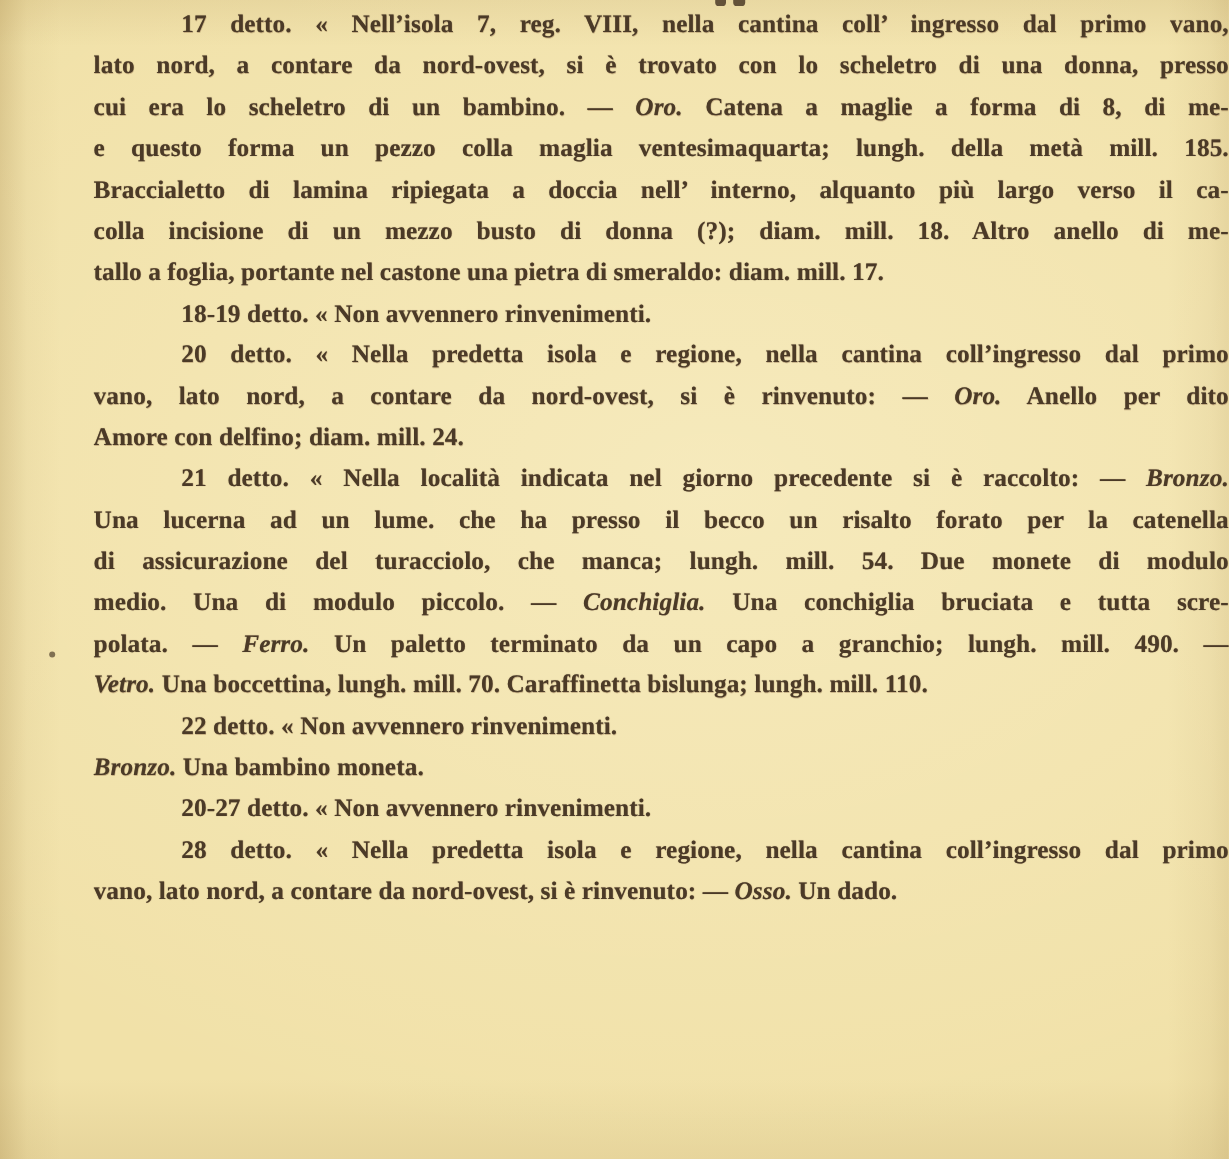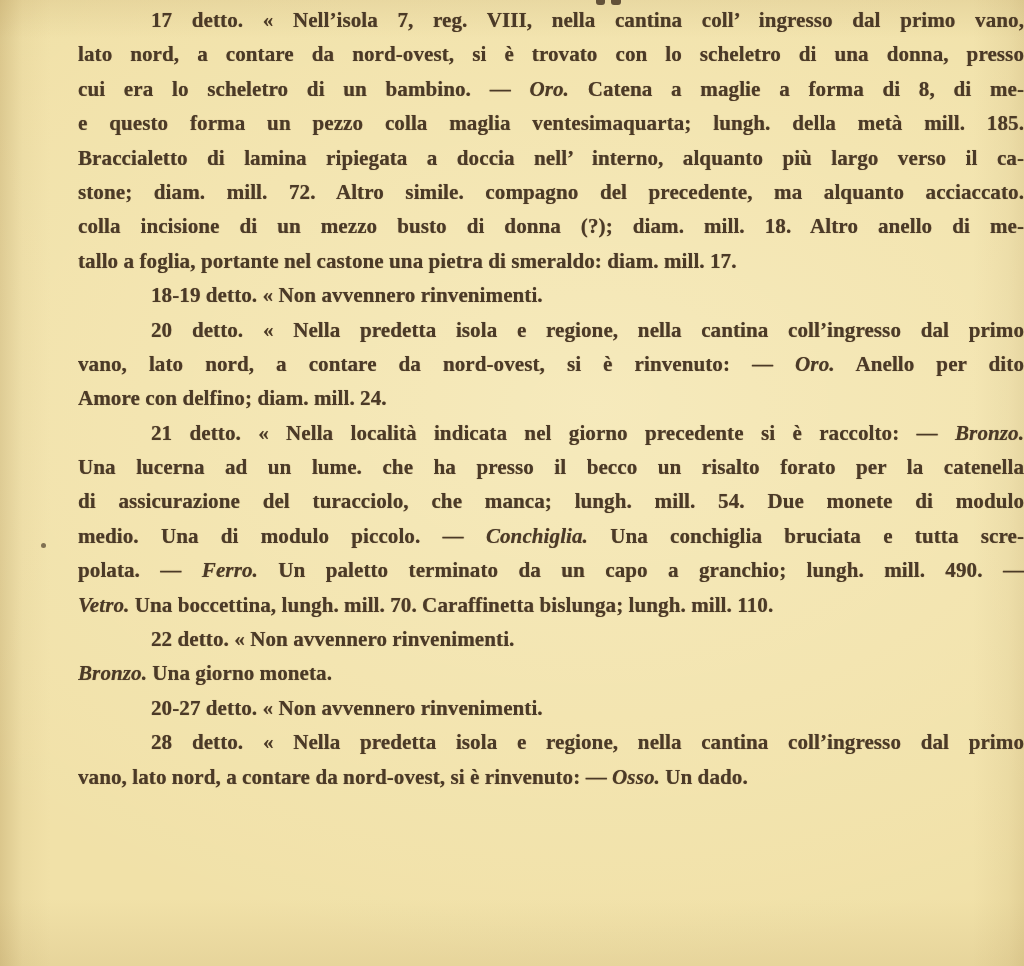--- a/index.html
+++ b/index.html
@@ -62,31 +62,30 @@
 <div class="scan-artifact artifact-b"></div>
 
 <div class="scan-artifact artifact-dot"></div>
 
 <div class="page-text">
     <div class="line indent fill"><span>17 detto. « Nell’isola 7, reg. VIII, nella cantina coll’ ingresso dal primo vano,</span></div>
     <div class="line fill"><span>lato nord, a contare da nord-ovest, si è trovato con lo scheletro di una donna, presso</span></div>
     <div class="line fill"><span>cui era lo scheletro di un bambino. — </span><span class="it">Oro.</span><span> Catena a maglie a forma di 8, di me-</span></div>
     <div class="line fill"><span>e questo forma un pezzo colla maglia ventesimaquarta; lungh. della metà mill. 185.</span></div>
     <div class="line fill"><span>Braccialetto di lamina ripiegata a doccia nell’ interno, alquanto più largo verso il ca-</span></div>
-    <div class="line fill"><span>stone; diam. mill. 72. Altro simile. compagno del precedente, ma alquanto acciaccato.</span></div>
     <div class="line fill"><span>colla incisione di un mezzo busto di donna (?); diam. mill. 18. Altro anello di me-</span></div>
     <div class="line"><span>tallo a foglia, portante nel castone una pietra di smeraldo: diam. mill. 17.</span></div>
     <div class="line indent"><span>18-19 detto. « Non avvennero rinvenimenti.</span></div>
     <div class="line indent fill"><span>20 detto. « Nella predetta isola e regione, nella cantina coll’ingresso dal primo</span></div>
     <div class="line fill"><span>vano, lato nord, a contare da nord-ovest, si è rinvenuto: — </span><span class="it">Oro.</span><span> Anello per dito</span></div>
     <div class="line"><span>Amore con delfino; diam. mill. 24.</span></div>
     <div class="line indent fill"><span>21 detto. « Nella località indicata nel giorno precedente si è raccolto: — </span><span class="it">Bronzo.</span></div>
     <div class="line fill"><span>Una lucerna ad un lume. che ha presso il becco un risalto forato per la catenella</span></div>
     <div class="line fill"><span>di assicurazione del turacciolo, che manca; lungh. mill. 54. Due monete di modulo</span></div>
     <div class="line fill"><span>medio. Una di modulo piccolo. — </span><span class="it">Conchiglia.</span><span> Una conchiglia bruciata e tutta scre-</span></div>
     <div class="line fill"><span>polata. — </span><span class="it">Ferro.</span><span> Un paletto terminato da un capo a granchio; lungh. mill. 490. —</span></div>
     <div class="line"><span class="it">Vetro.</span><span> Una boccettina, lungh. mill. 70. Caraffinetta bislunga; lungh. mill. 110.</span></div>
     <div class="line indent"><span>22 detto. « Non avvennero rinvenimenti.</span></div>
-    <div class="line"><span class="it">Bronzo.</span><span> Una giorno moneta.</span></div>
+    <div class="line"><span class="it">Bronzo.</span><span> Una bambino moneta.</span></div>
     <div class="line indent"><span>20-27 detto. « Non avvennero rinvenimenti.</span></div>
     <div class="line indent fill"><span>28 detto. « Nella predetta isola e regione, nella cantina coll’ingresso dal primo</span></div>
     <div class="line"><span>vano, lato nord, a contare da nord-ovest, si è rinvenuto: — </span><span class="it">Osso.</span><span> Un dado.</span></div>
   </div>
 
 </body></html>

